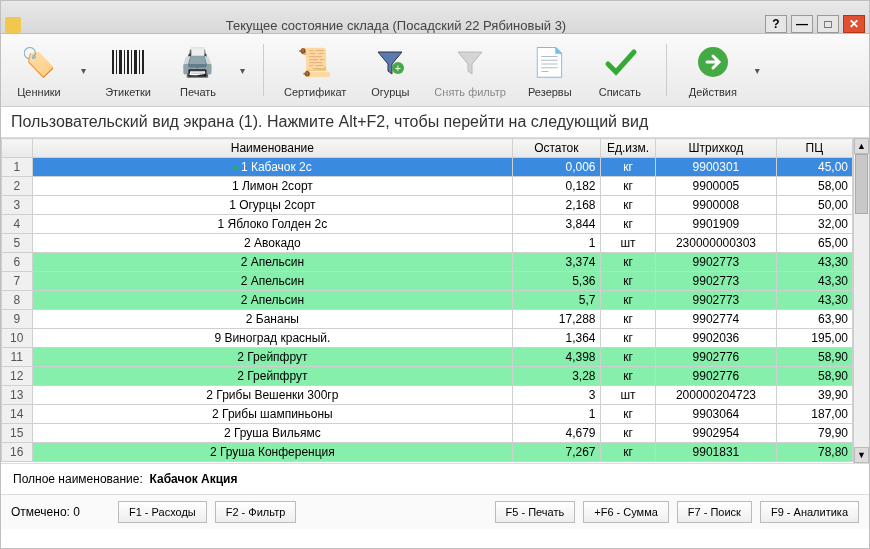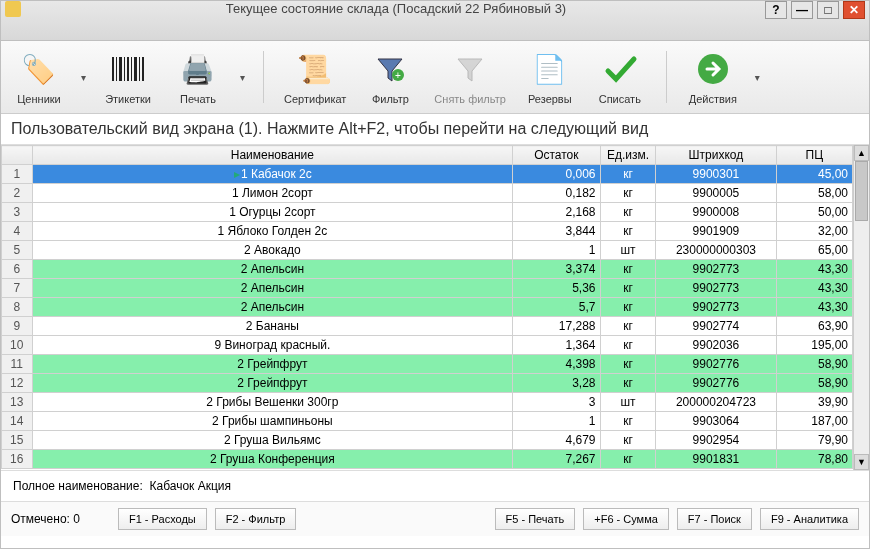--- a/index.html
+++ b/index.html
@@ -1,17 +1,17 @@
 <!DOCTYPE html>
 <html><head>
 <meta charset="utf-8">
 <style>
 * { box-sizing: border-box; margin: 0; padding: 0; }
 body { font-family: Tahoma, Arial, sans-serif; font-size: 12px; background: #fff; width: 870px; height: 549px; overflow: hidden; border: 1px solid #bfbfbf; }
-.titlebar { background: linear-gradient(#e8e8e8,#d8d8d8); height: 40px; display: flex; align-items: flex-start; padding: 0 4px; border-bottom: 1px solid #bfbfbf; }
+.titlebar { background: linear-gradient(#e8e8e8,#d8d8d8); height: 33px; display: flex; align-items: flex-end; padding: 0 4px; border-bottom: 1px solid #bfbfbf; }
 .titlebar .ico { width: 16px; height: 16px; background: #f0c850; border-radius: 2px; margin-right: 6px; }
 .titlebar .title { flex: 1; text-align: center; color: #444; font-size: 13px; }
 .titlebar .winbtns { display: flex; gap: 4px; }
 .winbtn { width: 22px; height: 18px; border: 1px solid #999; background: #e6e6e6; display: flex; align-items: center; justify-content: center; font-size: 12px; font-weight: bold; cursor: pointer; }
 .winbtn.close { background: #e05030; color: #fff; border-color: #b03818; }
 .toolbar { background: linear-gradient(#fafafa,#e9e9e9); padding: 6px 8px; display: flex; gap: 10px; border-bottom: 1px solid #ccc; align-items: flex-start; position: relative; }
 .tbtn { display: flex; flex-direction: column; align-items: center; gap: 4px; padding: 2px 4px; cursor: pointer; min-width: 60px; }
 .tbtn .ticon { width: 40px; height: 40px; display: flex; align-items: center; justify-content: center; font-size: 28px; }
 .tbtn .tlabel { font-size: 11px; color: #333; }
 .tsep { width: 1px; background: #ccc; margin: 4px 6px; align-self: stretch; }
@@ -28,21 +28,21 @@
 td.center { text-align: center; }
 tr.sel td { background: #3a8adf; color: #fff; }
 tr.sel td.num { background: #f0f0f0; color: #555; }
 tr.hl td { background: #86efac; }
 tr.hl td.num { background: #f0f0f0; }
 .scrollbar { width: 16px; background: #eee; border-left: 1px solid #ccc; display: flex; flex-direction: column; }
 .sbbtn { height: 16px; background: #ddd; border: 1px solid #bbb; display: flex; align-items: center; justify-content: center; font-size: 9px; cursor: pointer; }
 .sbtrack { flex: 1; position: relative; }
 .sbthumb { position: absolute; left: 1px; right: 1px; top: 0; height: 60px; background: #c8c8c8; border: 1px solid #aaa; }
 .footer1 { padding: 8px 12px; font-size: 12px; border-top: 1px solid #ddd; }
-.footer1 b { font-weight: normal; }
+.footer1 b { font-weight: bold; }
 .fkeybar { display: flex; align-items: center; gap: 8px; padding: 6px 10px; border-top: 1px solid #ddd; background: #fafafa; }
 .fkeybar .marked { margin-right: 30px; }
 .fkey { border: 1px solid #bbb; background: linear-gradient(#fff,#eee); padding: 4px 10px; font-size: 11px; cursor: pointer; }
 .spacer { flex: 1; }
 th.rownum { width: 28px; }
 th.name { width: 440px; }
 th.ost { width: 80px; }
 th.ed { width: 50px; }
 th.bar { width: 110px; }
 th.pc { width: 70px; }
@@ -97,21 +97,21 @@
     <div class="tlabel">Сертификат</div>
   </div>
   <div class="tbtn">
     <div class="ticon">
         <svg width="32" height="32">
           <path d="M4 6 L28 6 L18 18 L18 28 L14 25 L14 18 Z" fill="#5a7ab0" stroke="#334" stroke-width="1"></path>
           <circle cx="24" cy="22" r="6" fill="#4a4"></circle>
           <text x="24" y="26" font-size="10" fill="#fff" text-anchor="middle">+</text>
         </svg>
       </div>
-    <div class="tlabel">Фильтр</div>
+    <div class="tlabel">Огурцы</div>
   </div>
   <div class="tbtn" style="opacity:0.55">
     <div class="ticon">
         <svg width="32" height="32">
           <path d="M4 6 L28 6 L18 18 L18 28 L14 25 L14 18 Z" fill="#bbb" stroke="#888"></path>
         </svg>
       </div>
     <div class="tlabel">Снять фильтр</div>
   </div>
   <div class="tbtn">

